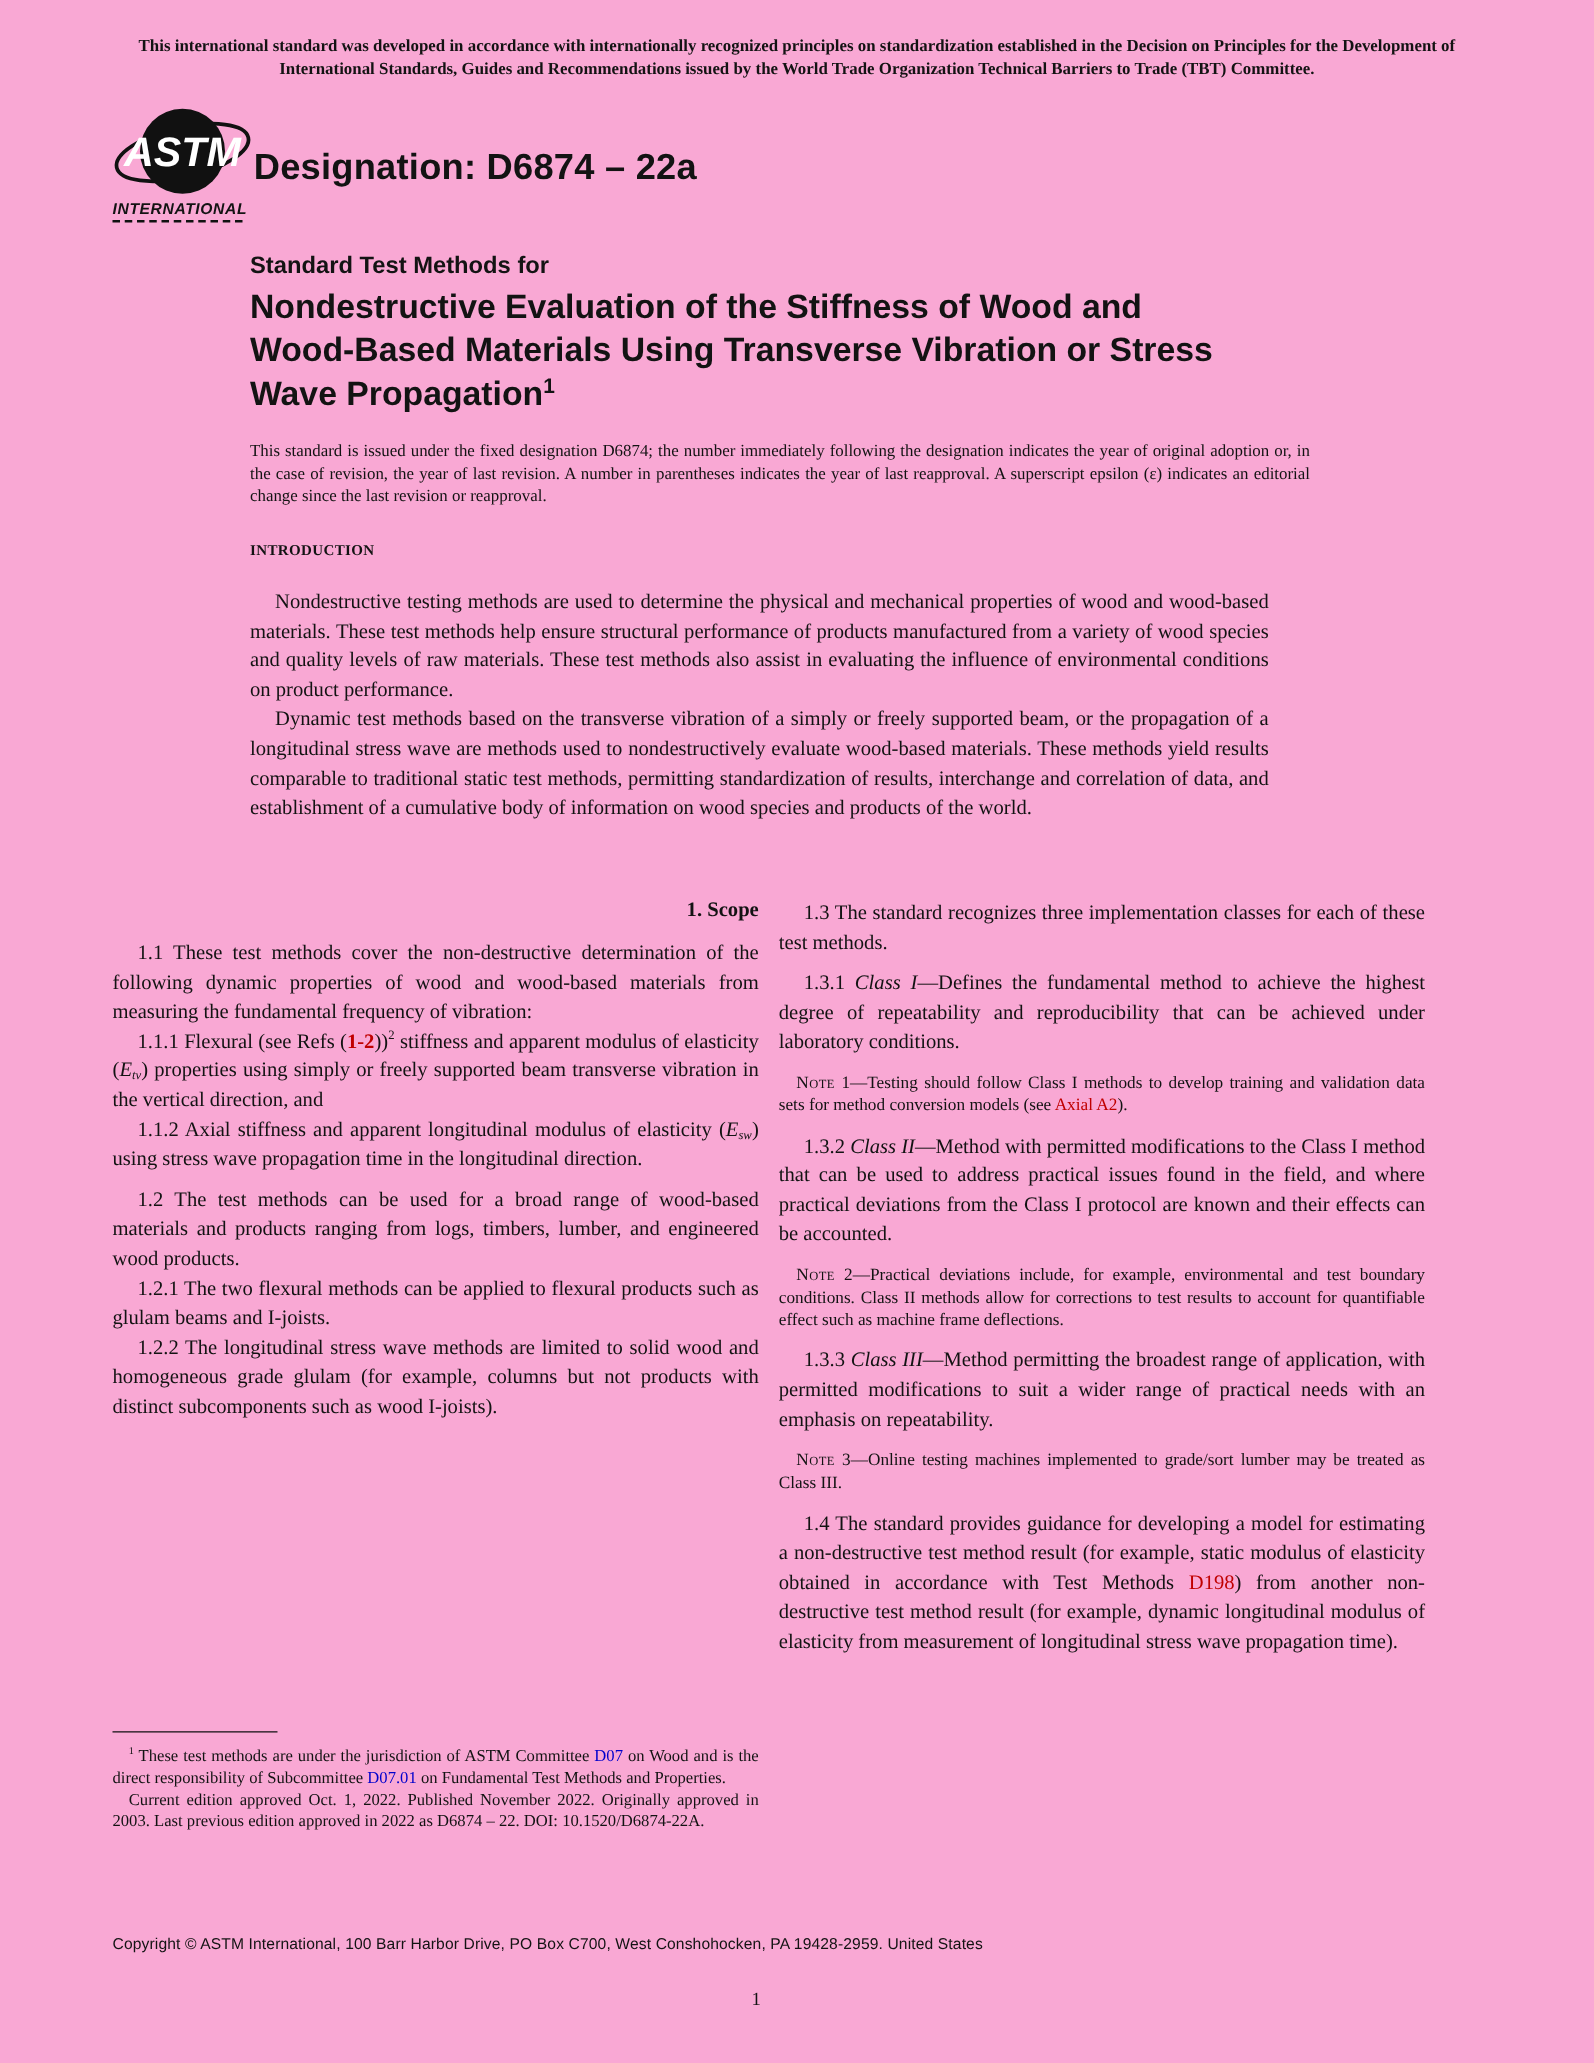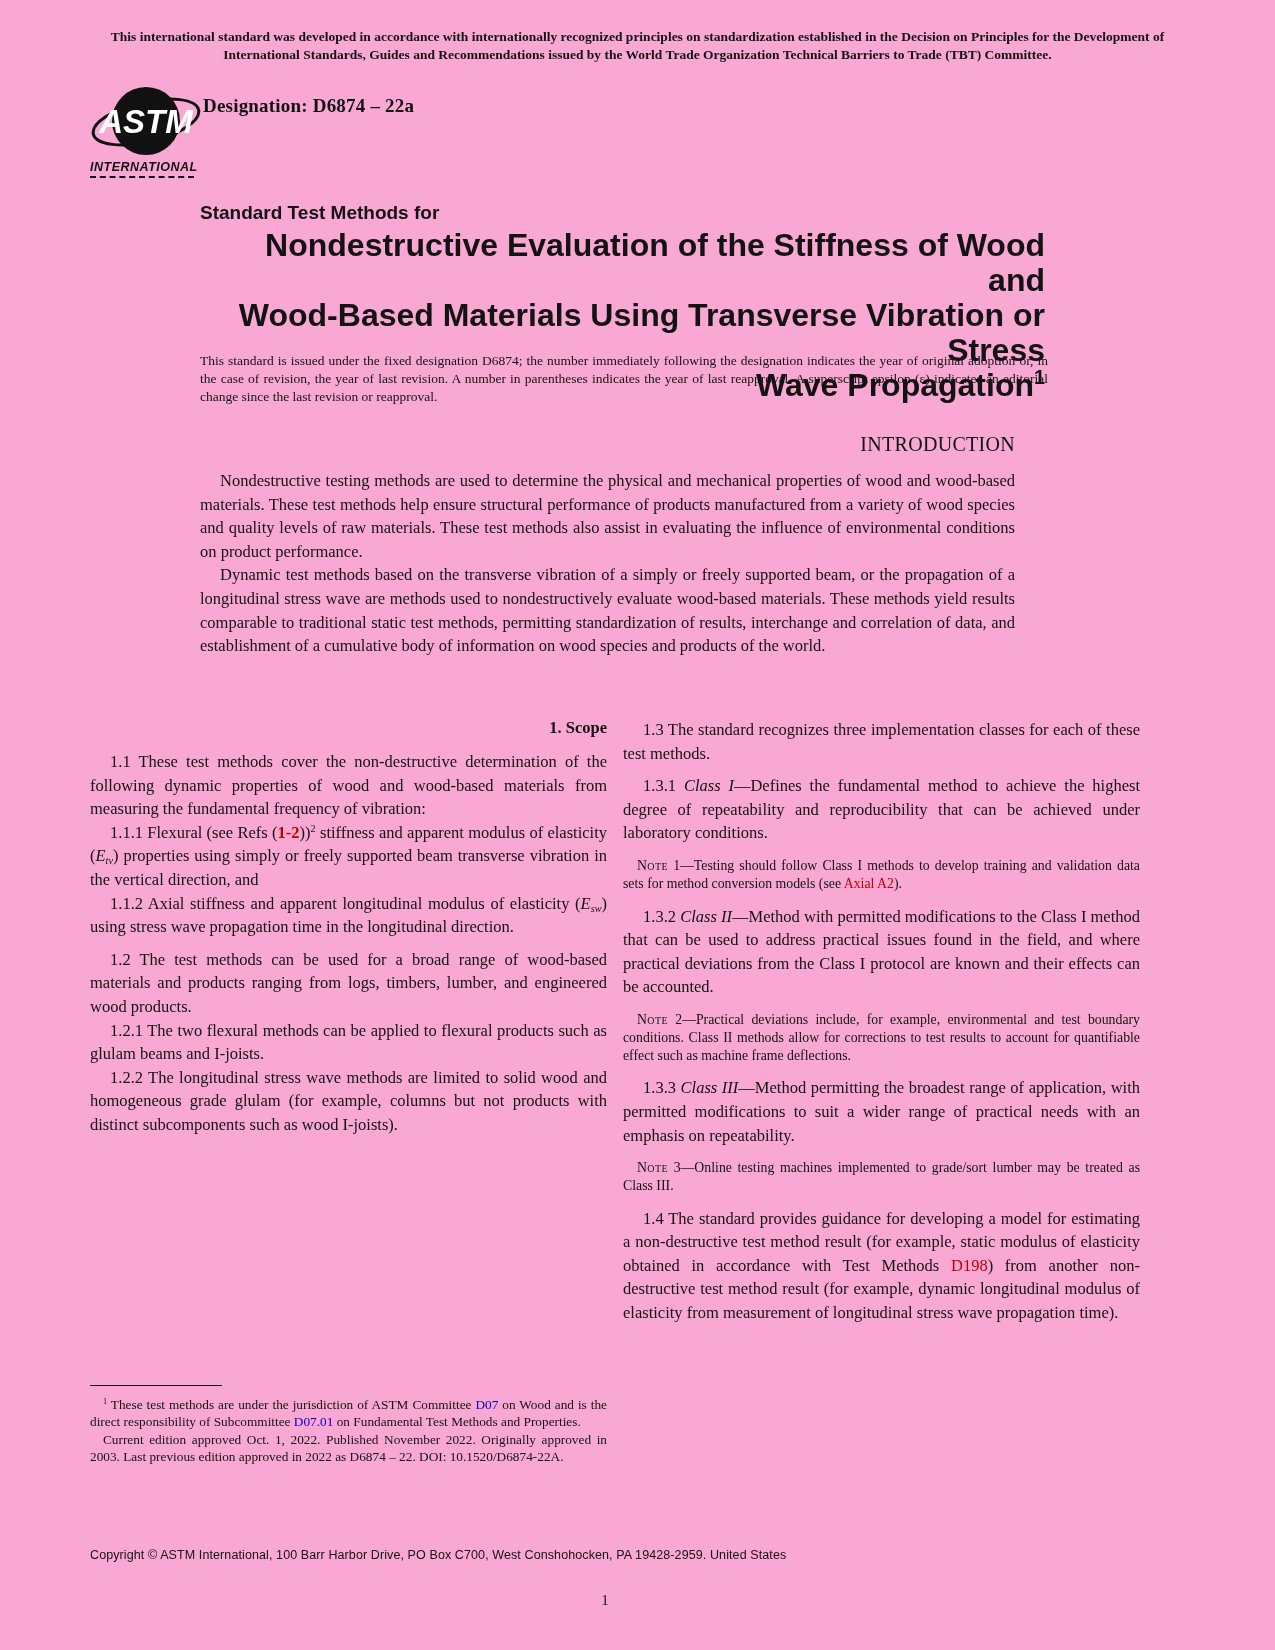--- a/index.html
+++ b/index.html
@@ -36,41 +36,41 @@
   .logo-sub {
     font-family: "Liberation Sans", sans-serif;
     font-weight: 700; font-style: italic;
     font-size: 12.5px; letter-spacing: 0.5px;
     border-bottom: 2px dashed #111;
     padding-bottom: 2px;
     width: 104px;
     margin-top: -4px;
   }
   .designation {
-    position: absolute; left: 113px; top: 11px;
-    font-family: Liberation Serif, serif;
-    font-weight: 700; font-size: 19px; letter-spacing: 0.2px;
+    position: absolute; left: 113px; top: 34px;
+    font-family: Liberation Sans, sans-serif;
+    font-weight: 700; font-size: 29px; letter-spacing: 0.2px;
   }
 
   
   .title-block { position: absolute; top: 198px; left: 200px; width: 845px;
     font-family: "Liberation Sans", sans-serif; font-weight: 700; }
   .title-kicker { font-size: 19px; line-height: 30px; }
-  .title-line { font-size: 32px; line-height: 35px; text-align: right; }
+  .title-line { font-size: 27px; line-height: 35px; }
 
   
   .issued-note {
     position: absolute; top: 352px; left: 200px; width: 848px;
     font-size: 13.5px; line-height: 18px; text-align: justify;
   }
 
   
   .intro-heading {
     position: absolute; top: 433px; left: 200px; width: 815px;
-    text-align: right; font-weight: 400; font-size: 20px; letter-spacing: 0.3px;
+    text-align: left; font-weight: 700; font-size: 12px; letter-spacing: 0.3px;
   }
   .intro-body { position: absolute; top: 469px; left: 200px; width: 815px; }
   .ip { margin: 0; font-size: 16.5px; line-height: 23.6px; text-align: justify; text-indent: 20px; }
 
   
   .col { position: absolute; top: 718px; width: 517px; }
   .col-left { left: 90px; height: 748px; display: flex; flex-direction: column; align-items: flex-end; }
   .col-right { left: 623px; }
   .sec-heading { margin: 0 0 12px 0; font-size: 16.5px; font-weight: 700; }
   .p { margin: 0; font-size: 16.5px; line-height: 23.6px; text-align: justify; text-indent: 20px; }

